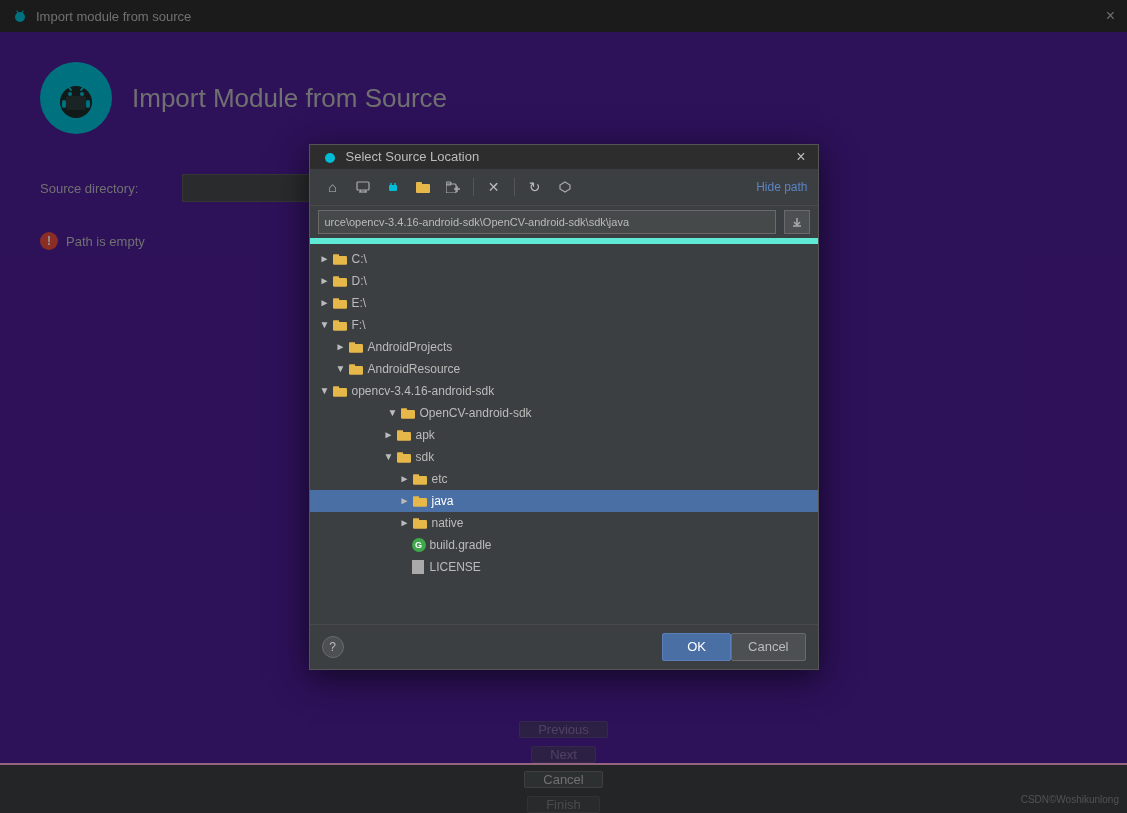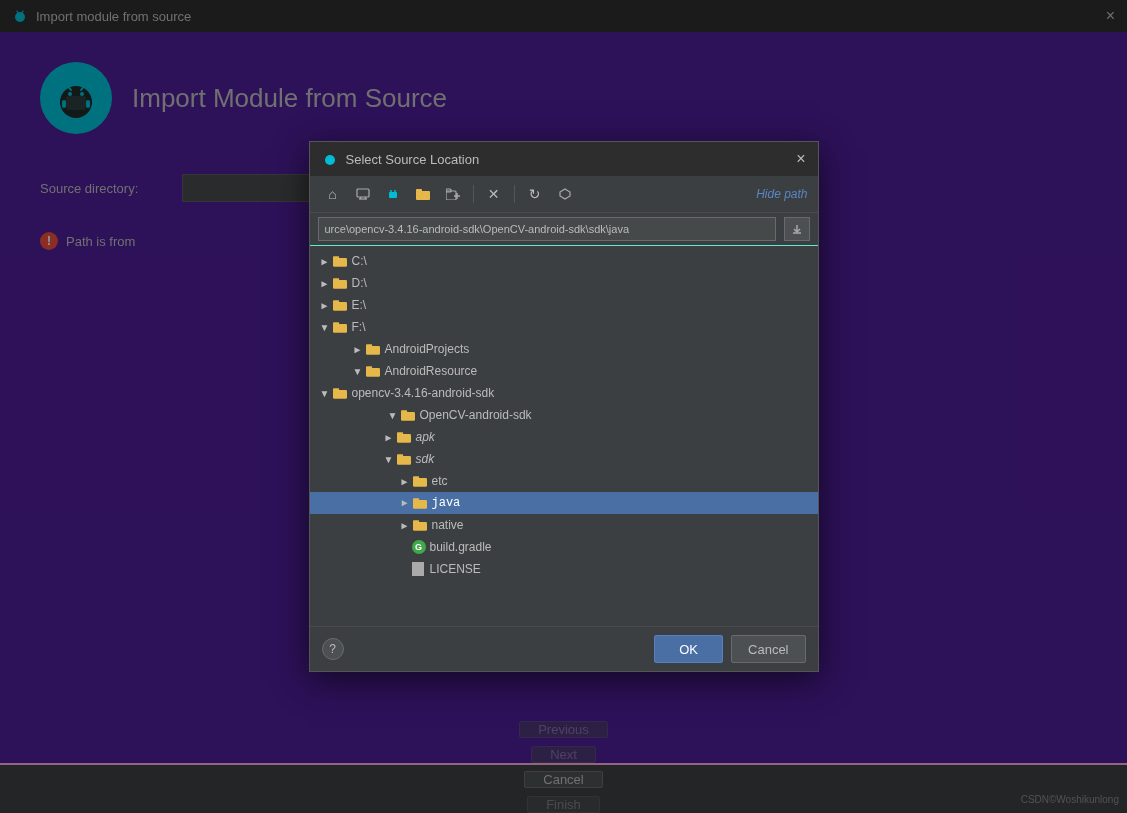--- a/index.html
+++ b/index.html
@@ -190,21 +190,21 @@
     
     .dialog {
       width: 510px;
       background: #3c3f41;
       border: 1px solid #555;
       box-shadow: 0 8px 32px rgba(0,0,0,0.6);
       display: flex;
       flex-direction: column;
     }
     .dialog-title-bar {
-      height: 34px;
+      height: 24px;
       background: #2d2d2d;
       display: flex;
       align-items: center;
       justify-content: space-between;
       padding: 0 12px;
     }
     .dialog-title-left {
       display: flex;
       align-items: center;
       gap: 8px;
@@ -255,30 +255,29 @@
       height: 18px;
       background: #555;
       margin: 0 3px;
     }
     .hide-path-link {
       margin-left: auto;
       color: #5984c5;
       font-size: 12px;
       cursor: pointer;
       text-decoration: none;
-      font-style: italic;
     }
 
     
     .path-bar {
       display: flex;
       align-items: center;
       padding: 4px 8px;
       gap: 8px;
-      border-bottom: 1px solid #5eead4;
+      border-bottom: 6px solid #5eead4;
     }
     .path-input {
       flex: 1;
       height: 24px;
       background: #45494a;
       border: 1px solid #6a6a6a;
       color: #bbbbbb;
       font-size: 11px;
       padding: 0 6px;
     }
@@ -311,21 +310,21 @@
 
     .tree-item {
       display: flex;
       align-items: center;
       height: 22px;
       padding-left: 8px;
       cursor: pointer;
       user-select: none;
       white-space: nowrap;
     }
-    .tree-item.selected { background: #4a6fa5; color: #fff; font-family: Liberation Mono, monospace; }
+    .tree-item.selected { background: #4a6fa5; color: #fff; }
     .tree-item.selected .tree-label { color: #fff; }
 
     .tree-arrow {
       width: 14px;
       height: 14px;
       display: flex;
       align-items: center;
       justify-content: center;
       font-size: 10px;
       color: #bbbbbb;
@@ -392,21 +391,21 @@
       border: 1px solid #6a6a6a;
       color: #bbbbbb;
       display: flex;
       align-items: center;
       justify-content: center;
       font-size: 12px;
       cursor: pointer;
     }
     .dialog-footer-btns {
       display: flex;
-      gap: 8px;
+      gap: 0;
     }
     .dialog-ok-btn {
       height: 28px;
       padding: 0 24px;
       background: #4a6fa5;
       border: 1px solid #5a7fbb;
       color: #fff;
       font-size: 13px;
       cursor: pointer;
       border-radius: 2px;
@@ -417,24 +416,24 @@
       background: #4c5052;
       border: 1px solid #6a6a6a;
       color: #bbbbbb;
       font-size: 13px;
       cursor: pointer;
       border-radius: 2px;
     }
 
     
     .indent-0 { padding-left: 8px; }
-    .indent-1 { padding-left: 41px; }
+    .indent-1 { padding-left: 24px; }
     .indent-2 { }
     .indent-3 { padding-left: 76px; }
-    .indent-4 { padding-left: 72px; font-style: italic; }
+    .indent-4 { padding-left: 72px; }
     .indent-5 { padding-left: 88px; }
   </style>
 </head>
 <body>
 
 <div class="main-window">
 
   <div class="title-bar">
     <div class="title-bar-left">
 
@@ -474,21 +473,21 @@
           <rect x="0" y="3" width="14" height="9" rx="1" fill="#888"></rect>
           <rect x="0" y="1" width="6" height="3" rx="1" fill="#888"></rect>
         </svg>
       </div>
     </div>
 
     <div class="error-row">
       <div class="error-icon">
         <span>!</span>
       </div>
-      <span class="error-text">Path is from</span>
+      <span class="error-text">Path is empty</span>
     </div>
   </div>
 
   <div class="bottom-bar">
     <button class="btn btn-disabled">Previous</button>
     <button class="btn btn-disabled">Next</button>
     <button class="btn">Cancel</button>
     <button class="btn btn-disabled">Finish</button>
   </div>
 

